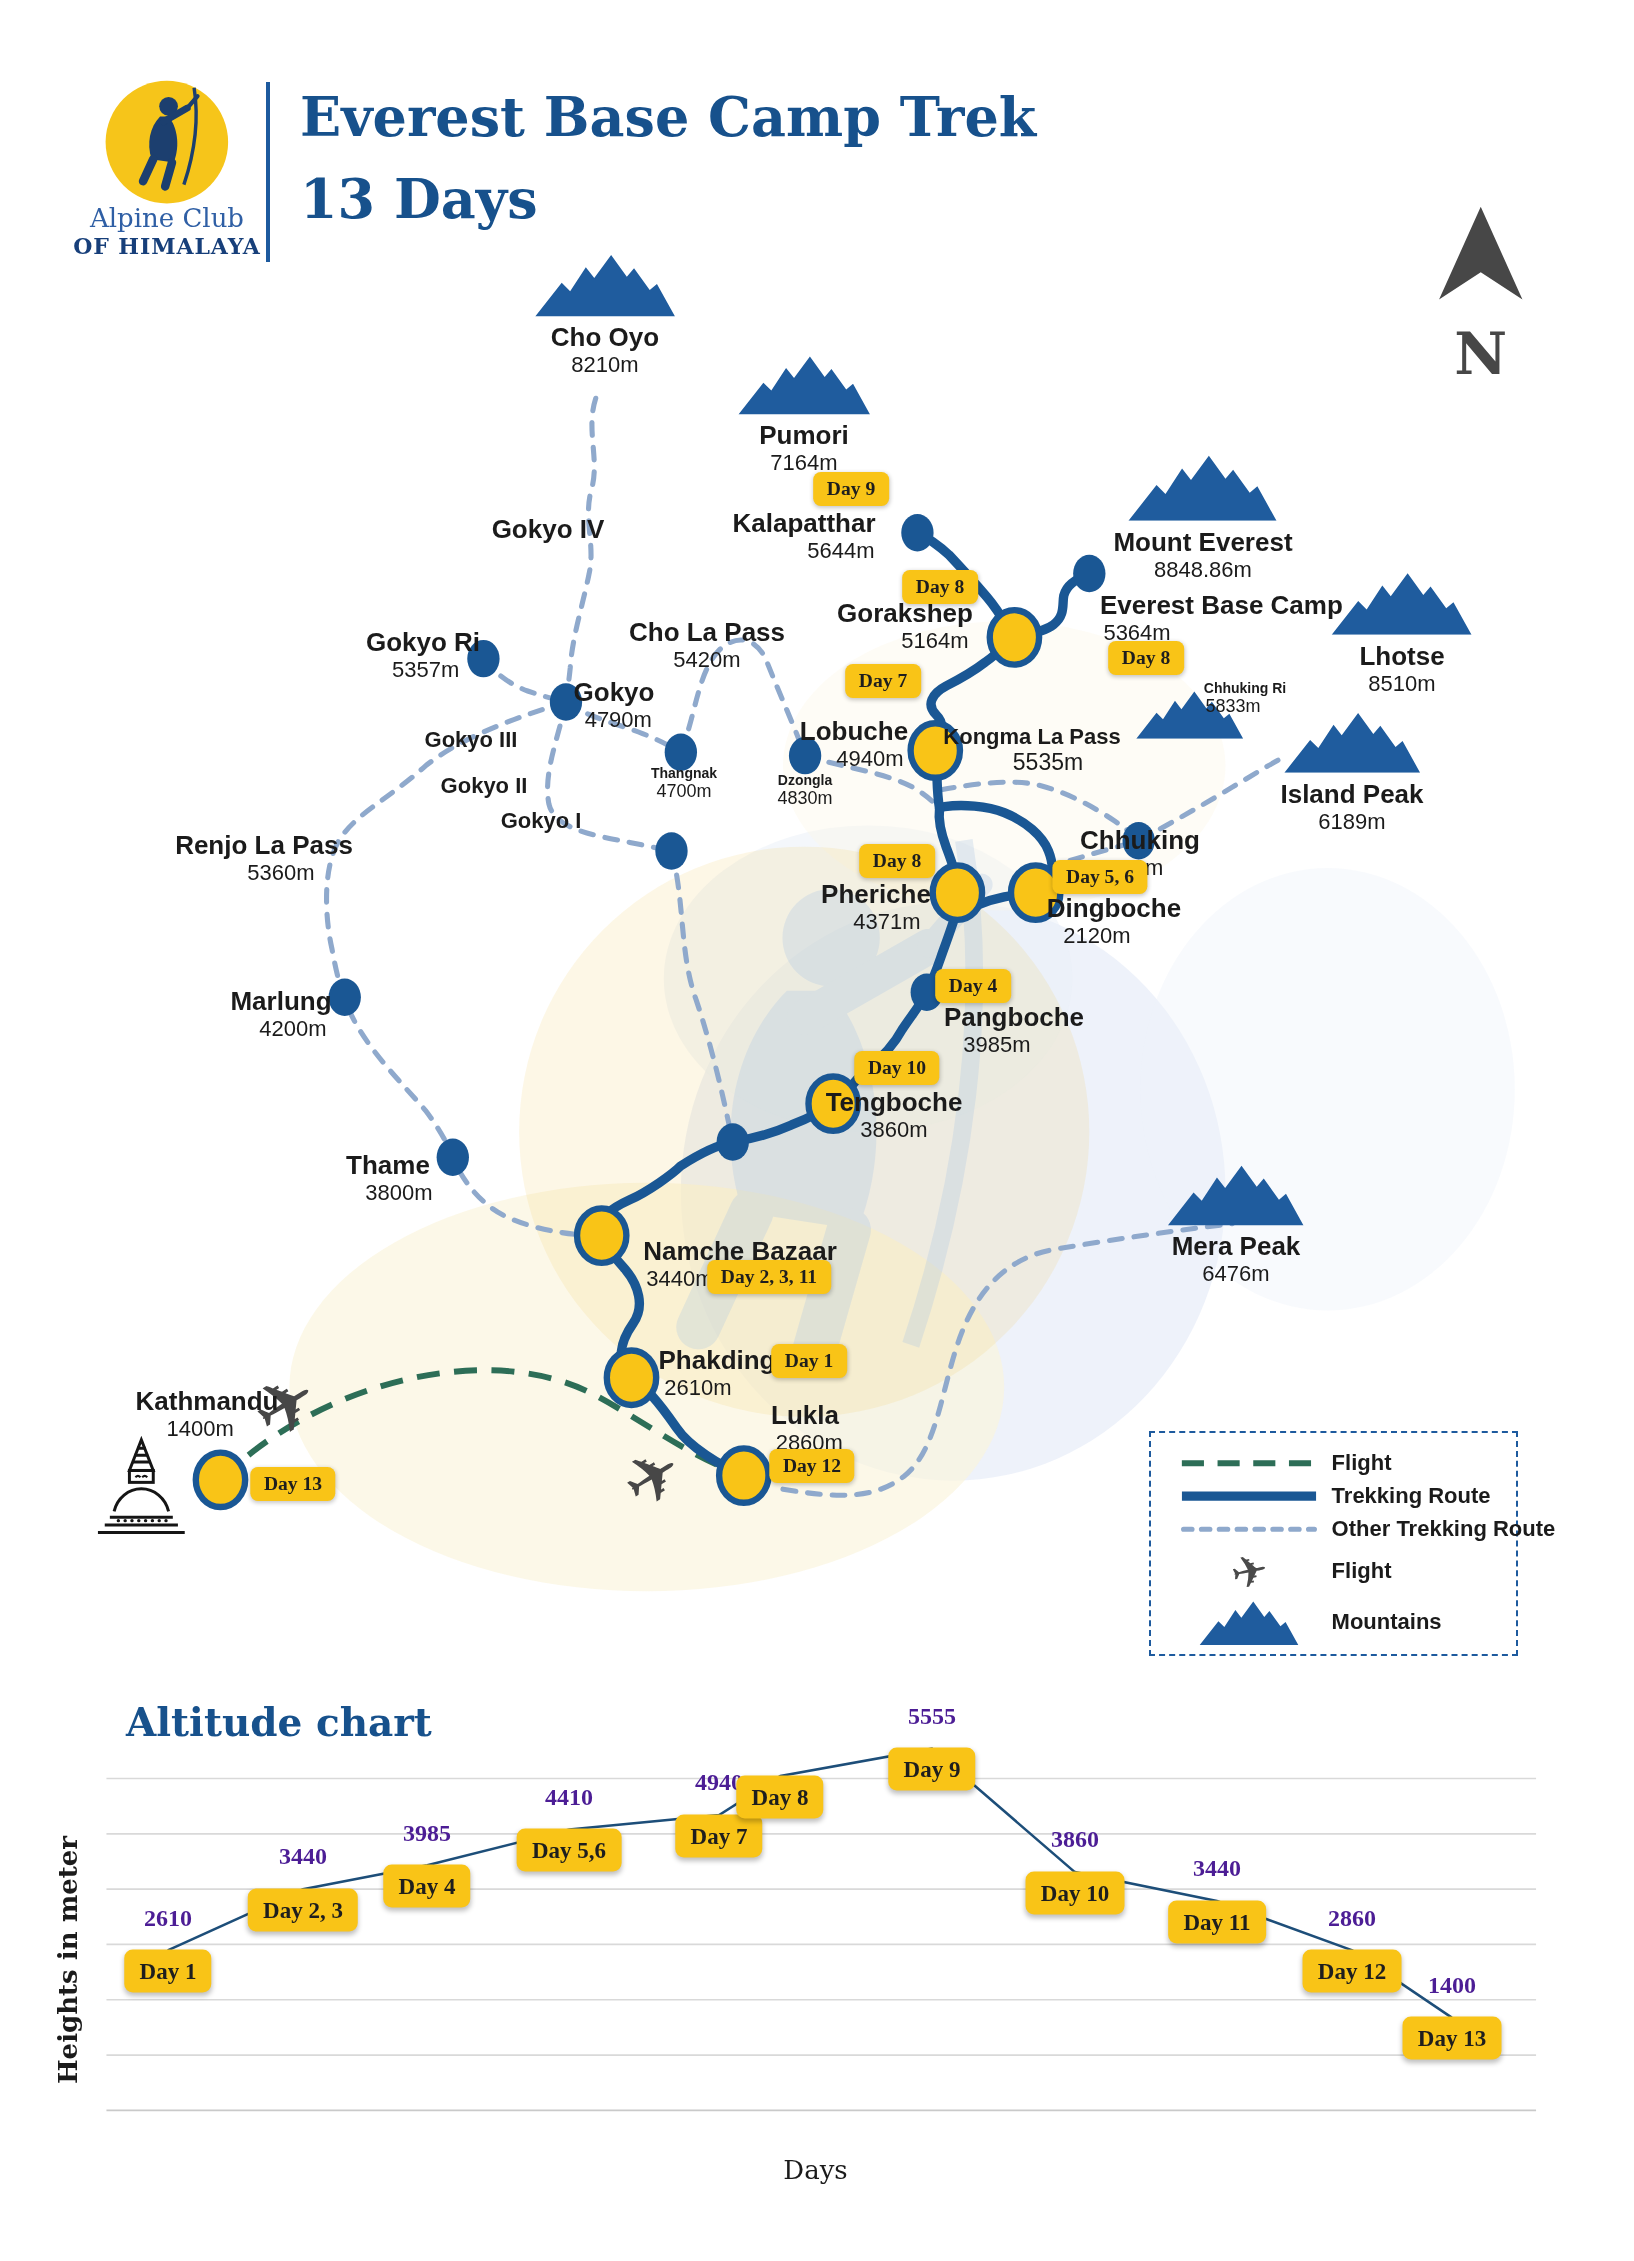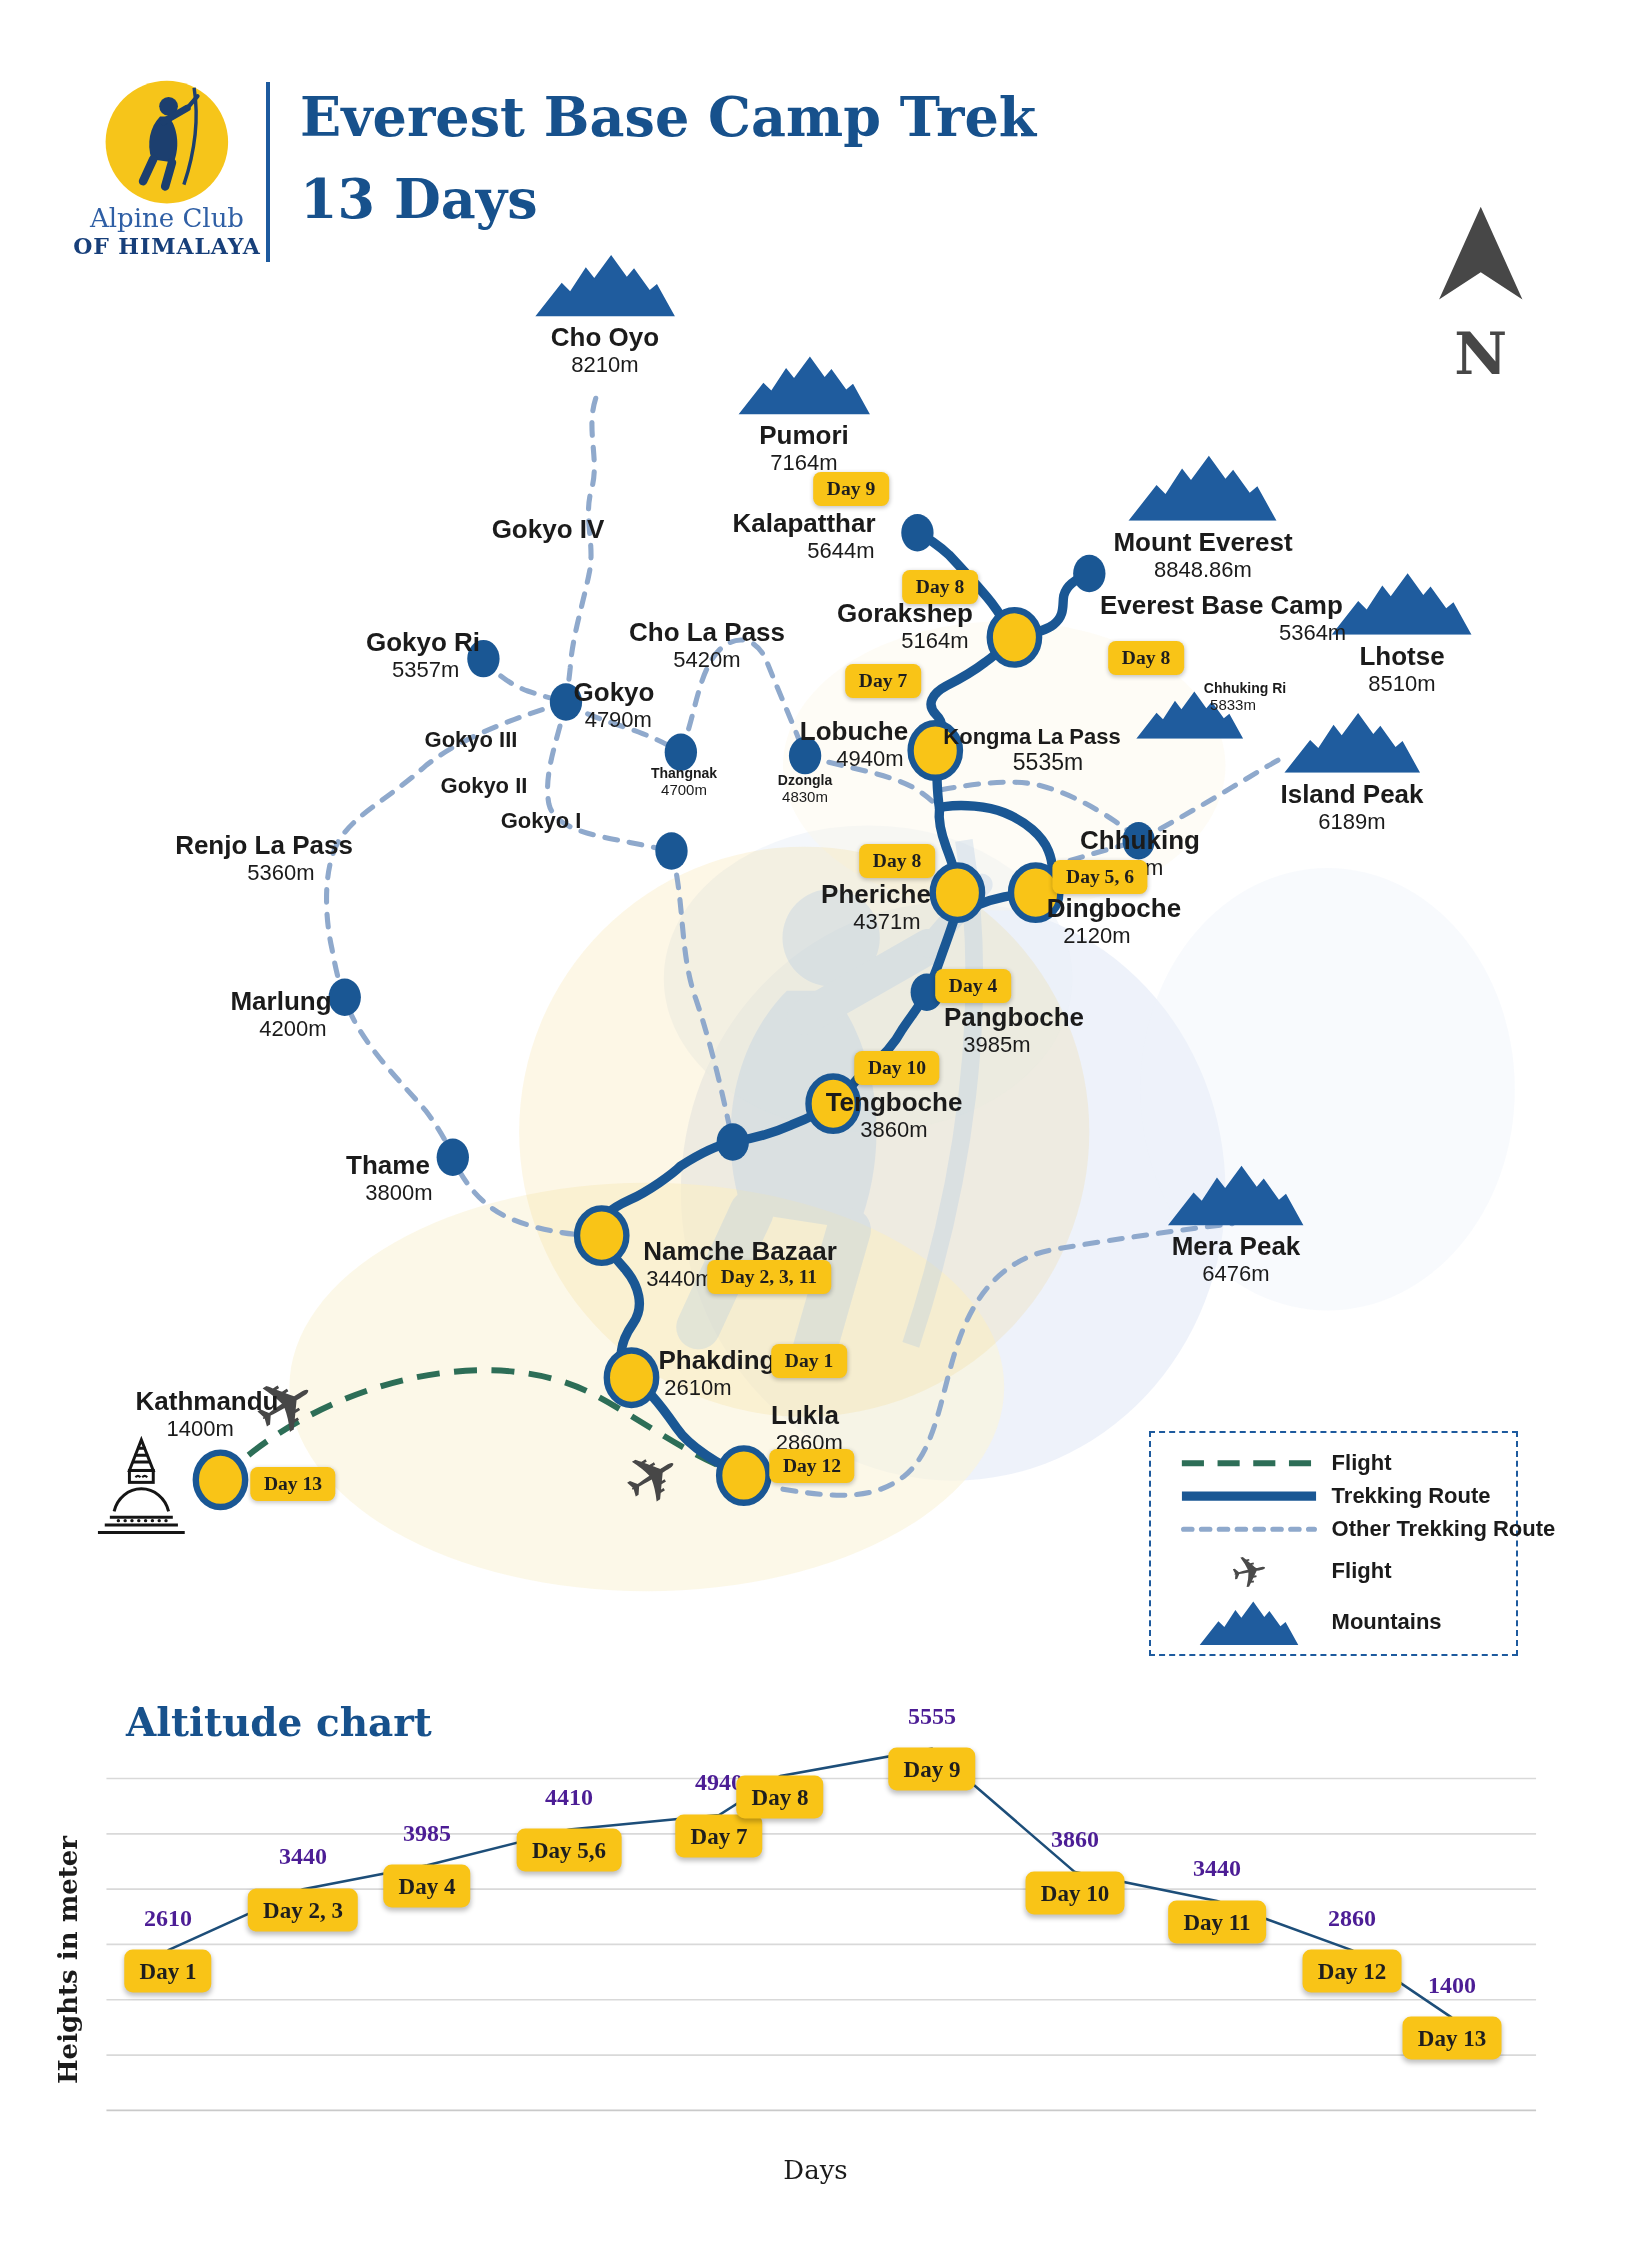--- a/index.html
+++ b/index.html
@@ -14,22 +14,22 @@
   .title-2{left:300px;top:167px;font:700 54px "DejaVu Serif",serif;}
   .divider{position:absolute;left:266px;top:82px;width:4.3px;height:180px;background:#1D5A9E;z-index:6;}
   
   #map-labels,#map-badges,#chart-labels{position:absolute;left:0;top:0;width:1634px;height:2261px;z-index:3;pointer-events:none;}
   .place{position:absolute;transform:translateX(-50%);text-align:center;color:#1B1B1B;white-space:nowrap;}
   .place .nm{font-weight:600;font-size:26px;line-height:1.1;}
   .place .el{font-weight:400;font-size:22px;line-height:1.2;}
   .place.md .nm{font-size:22px;}
   .place.md .el{font-size:23px;}
   .place.sm .nm{font-size:14px;}
-  .place.sm .el{font-size:15px;}
-  .place.left{transform:none;text-align:right;}
+  .place.sm .el{font-size:18px;}
+  .place.left{transform:none;text-align:left;}
   .day-badge{position:absolute;transform:translate(-50%,-50%);background:#F9C417;color:#1E1E1E;
      font:700 19.6px "Liberation Serif",serif;padding:6px 13.6px;border-radius:7.7px;white-space:nowrap;
      box-shadow:0 1.7px 4.3px rgba(0,0,0,.22);}
   .chart-badge{position:absolute;transform:translate(-50%,-50%);background:#F9C417;color:#1E1E1E;
      font:700 23px "Liberation Serif",serif;padding:8.5px 15.3px;border-radius:8.5px;white-space:nowrap;
      box-shadow:0 2.6px 5.1px rgba(0,0,0,.25);}
   .chart-val{position:absolute;transform:translateX(-50%);font:700 24px "Liberation Serif",serif;color:#4c1d95;}
   
   .chart-title{position:absolute;left:126px;top:1699px;font:700 39px "DejaVu Serif",serif;color:#17518C;z-index:3;}
   .chart-ylabel{position:absolute;left:-94px;top:1945px;width:323px;text-align:center;

